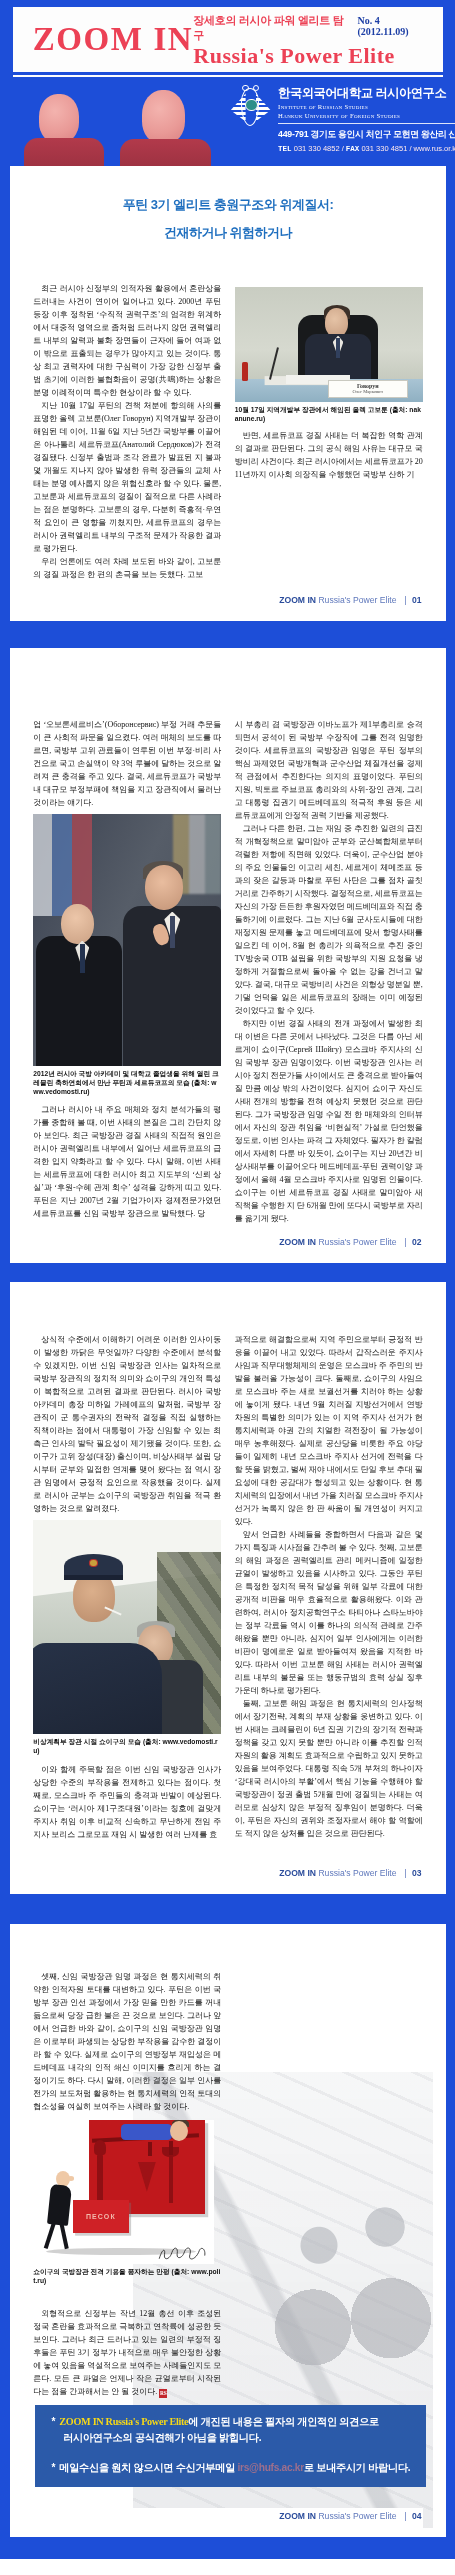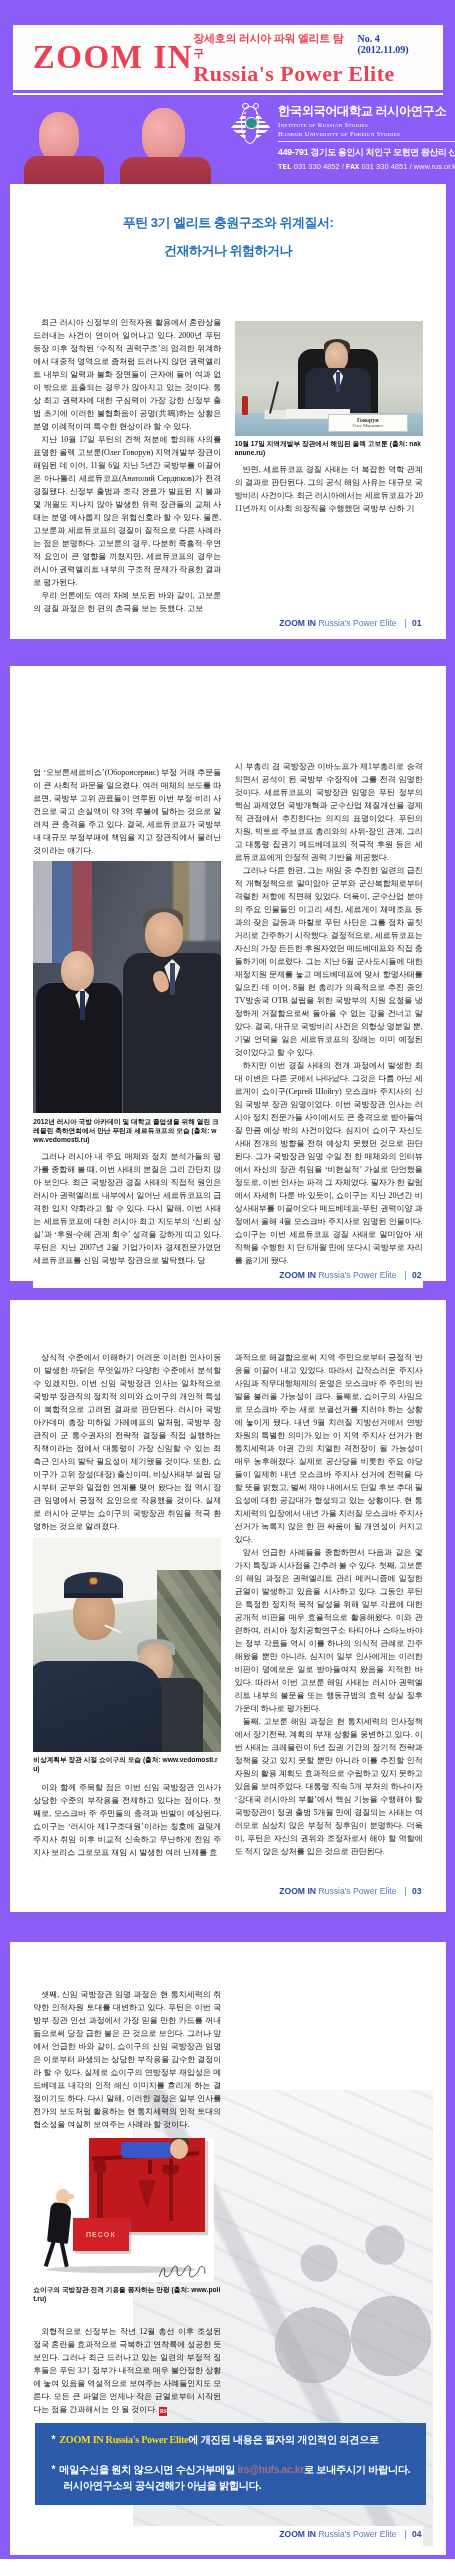--- a/index.html
+++ b/index.html
@@ -1,19 +1,19 @@
 <!DOCTYPE html>
 <html style="font-size:8.6px"><head>
 <meta charset="utf-8">
 <style>
   html,body{margin:0;padding:0;background:#ffffff;}
   .canvas{width:456px;height:2576px;position:relative;background:#ffffff;
           font-family:"Liberation Sans",sans-serif;overflow:hidden;}
-  .red-area{box-sizing:border-box;width:456px;height:2559px;background:#8b5cf6;
-            padding-top:25px;overflow:hidden;position:relative;}
+  .red-area{box-sizing:border-box;width:456px;height:2559px;background:#1d4ed8;
+            padding-top:7px;overflow:hidden;position:relative;}
 
   
   .header-box{box-sizing:border-box;height:65px;margin:0 13.4px;background:#fdfdfd;
               display:flex;align-items:center;padding:0 11.8px 0 19.3px;}
   .brand-main{font-family:"Liberation Serif",serif;font-weight:bold;color:#EC4155;
               font-size:33px;letter-spacing:1.6px;line-height:1;white-space:nowrap;}
   .header-right{margin-left:auto;display:flex;flex-direction:column;align-items:flex-start;
                 padding-top:3.2px;}
   .tagline-row{display:flex;align-items:baseline;gap:8.6px;}
   .tagline{color:#EC4155;font-weight:bold;font-size:11px;letter-spacing:-0.3px;}
@@ -50,22 +50,22 @@
   .page{box-sizing:border-box;margin:0 9.7px;background:#ffffff;position:relative;
         display:flex;flex-direction:column;padding:0 23.6px 8.6px;}
   .page1{height:455px;}
   .page2{height:615px;margin-top:27px;}
   .page3{height:612px;margin-top:19px;}
   .page4{height:613px;margin-top:30px;}
 
   .article-title{margin-top:25px;text-align:center;color:#1F6FBF;font-weight:bold;
                  font-size:13px;line-height:28px;letter-spacing:-0.5px;}
   .cols{display:flex;justify-content:space-between;position:relative;z-index:1;}
-  .page1 .cols{margin-top:51px;}
-  .page2 .cols{margin-top:94px;align-items:flex-end;}
+  .page1 .cols{margin-top:35px;}
+  .page2 .cols{margin-top:70px;}
   .page3 .cols{margin-top:51px;}
   .page4 .cols{margin-top:46px;align-items:center;}
   .col{width:188px;}
   .para{margin:0;font-family:"Liberation Serif",serif;font-size:8px;line-height:13px;
         text-align:justify;color:#121212;word-break:break-all;text-indent:8px;}
   .para.cont{text-indent:0;}
   .caption{margin:3.8px 0 0;font-size:6.7px;line-height:9px;font-weight:bold;color:#111;
            text-align:left;word-break:break-all;}
   .photo{position:relative;overflow:hidden;margin-top:4.3px;}
 
@@ -430,22 +430,22 @@
               <path d="M4 26 C10 6,16 6,14 18 C12 30,24 28,28 14 C32 2,40 4,38 16 C36 28,48 26,52 12 C56 2,66 4,62 18 C58 32,74 28,80 10 C84 2,92 8,90 20" stroke="#222" stroke-width="1.6" fill="none"></path>
             </svg>
           </div>
           <p class="caption">쇼이구의 국방장관 전격 기용을 풍자하는 만평 (출처: www.polit.ru)</p>
           <p class="para" style="margin-top:21.4px;"><span>외형적으로 신정부는 작년 12월 총선 이후 조성된 정국 혼란을 효과적으로 극복하고 연착륙에 성공한 듯 보인다. 그러나 최근 드러나고 있는 일련의 부정적 징후들은 푸틴 3기 정부가 내적으로 매우 불안정한 상황에 놓여 있음을 역설적으로 보여주는 사례들인지도 모른다. 모든 큰 파열은 언제나 작은 균열로부터 시작된다는 점을 간과해서는 안 될 것이다.</span><span class="rs-mark">RS</span></p>
         </div>
         <div class="col"></div>
       </div>
       <div class="notice">
         <p class="notice-line"><span class="star">*</span><span class="hl">ZOOM IN Russia's Power Elite</span><span>에 개진된 내용은 필자의 개인적인 의견으로</span></p>
-      <p class="notice-line notice-gap"><span class="star">*</span><span>메일수신을 원치 않으시면 수신거부메일 </span><span class="email">irs@hufs.ac.kr</span><span>로 보내주시기 바랍니다.</span></p>
-        <p class="notice-line notice-indent">러시아연구소의 공식견해가 아님을 밝힙니다.</p>
+      <p class="notice-line notice-indent">러시아연구소의 공식견해가 아님을 밝힙니다.</p>
+        <p class="notice-line notice-gap"><span class="star">*</span><span>메일수신을 원치 않으시면 수신거부메일 </span><span class="email">irs@hufs.ac.kr</span><span>로 보내주시기 바랍니다.</span></p>
       </div>
       <div class="pfooter">
         <span class="f-brand">ZOOM IN</span>
         <span class="f-series">Russia's Power Elite</span>
         <span class="f-sep">|</span>
         <span class="f-num">04</span>
       </div>
     </div>
 
   </div>

